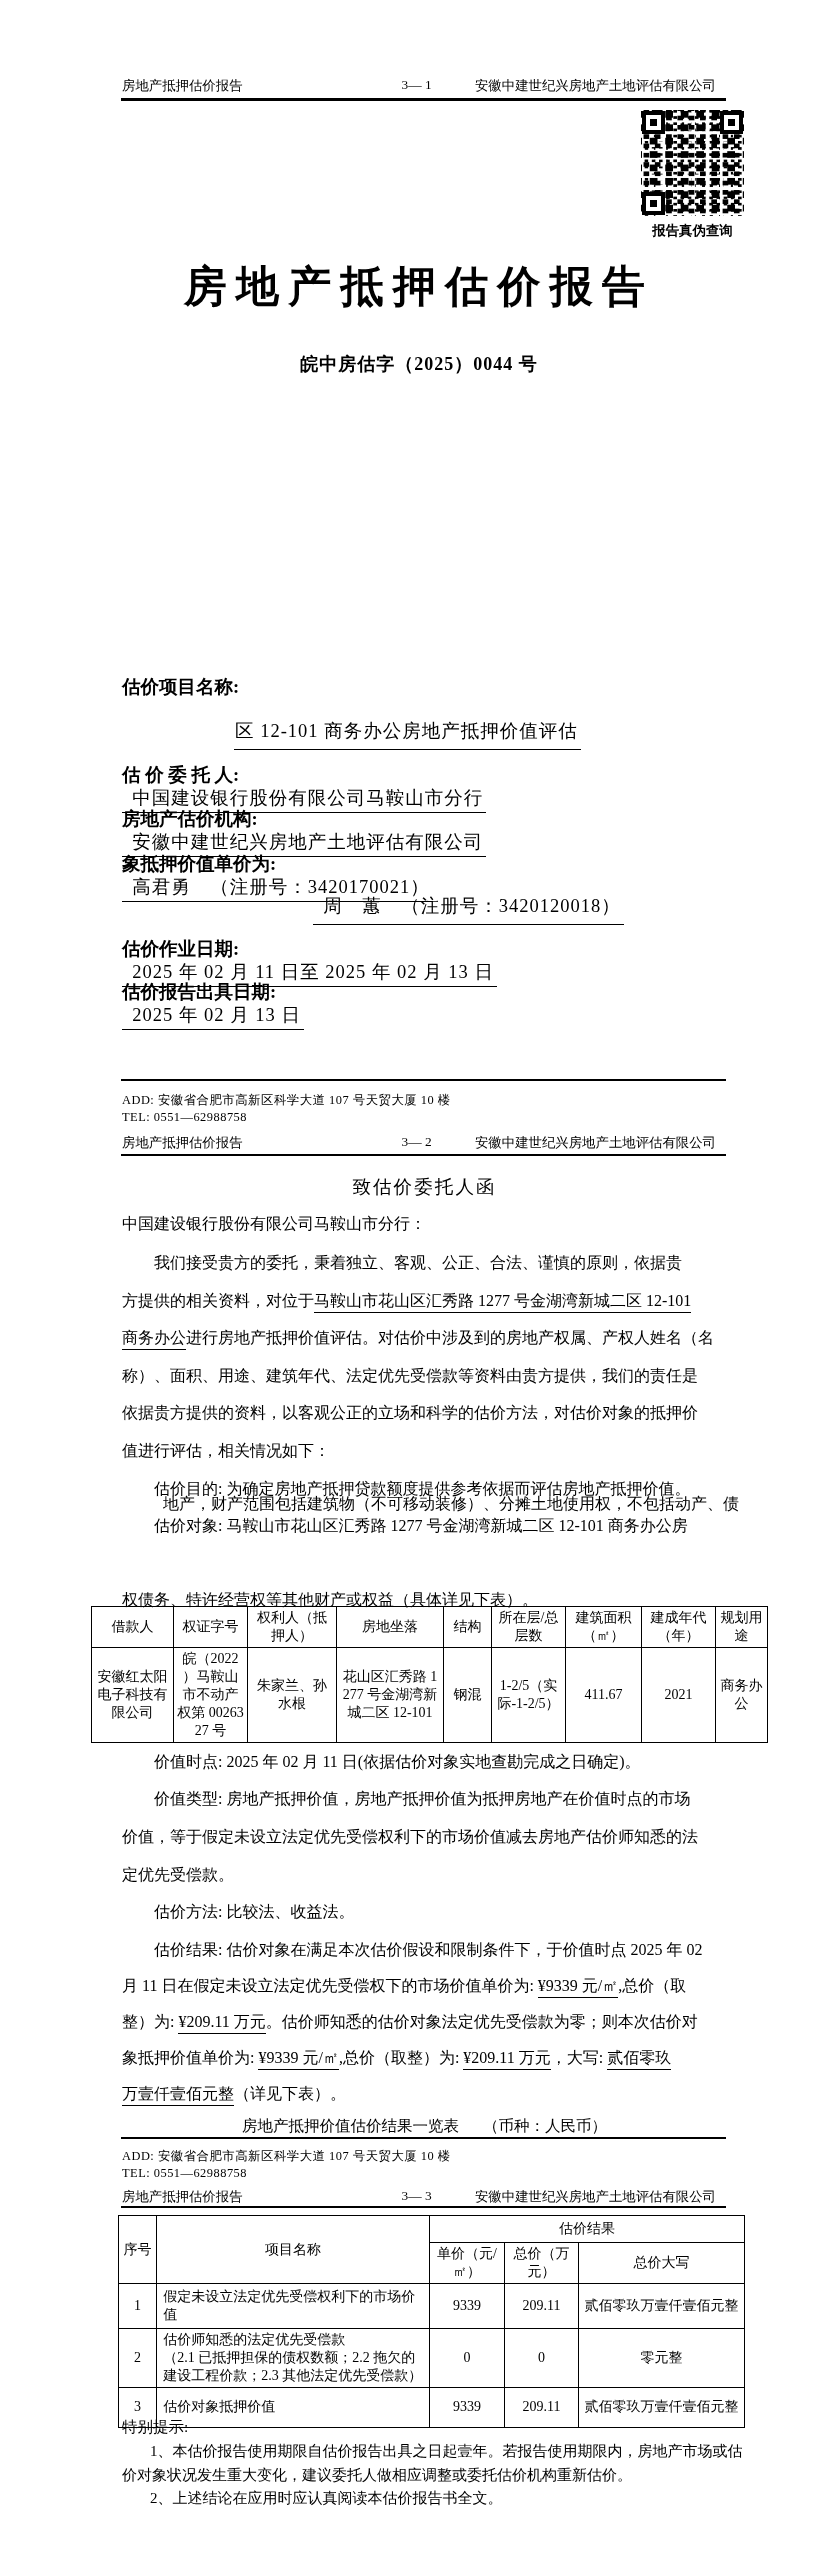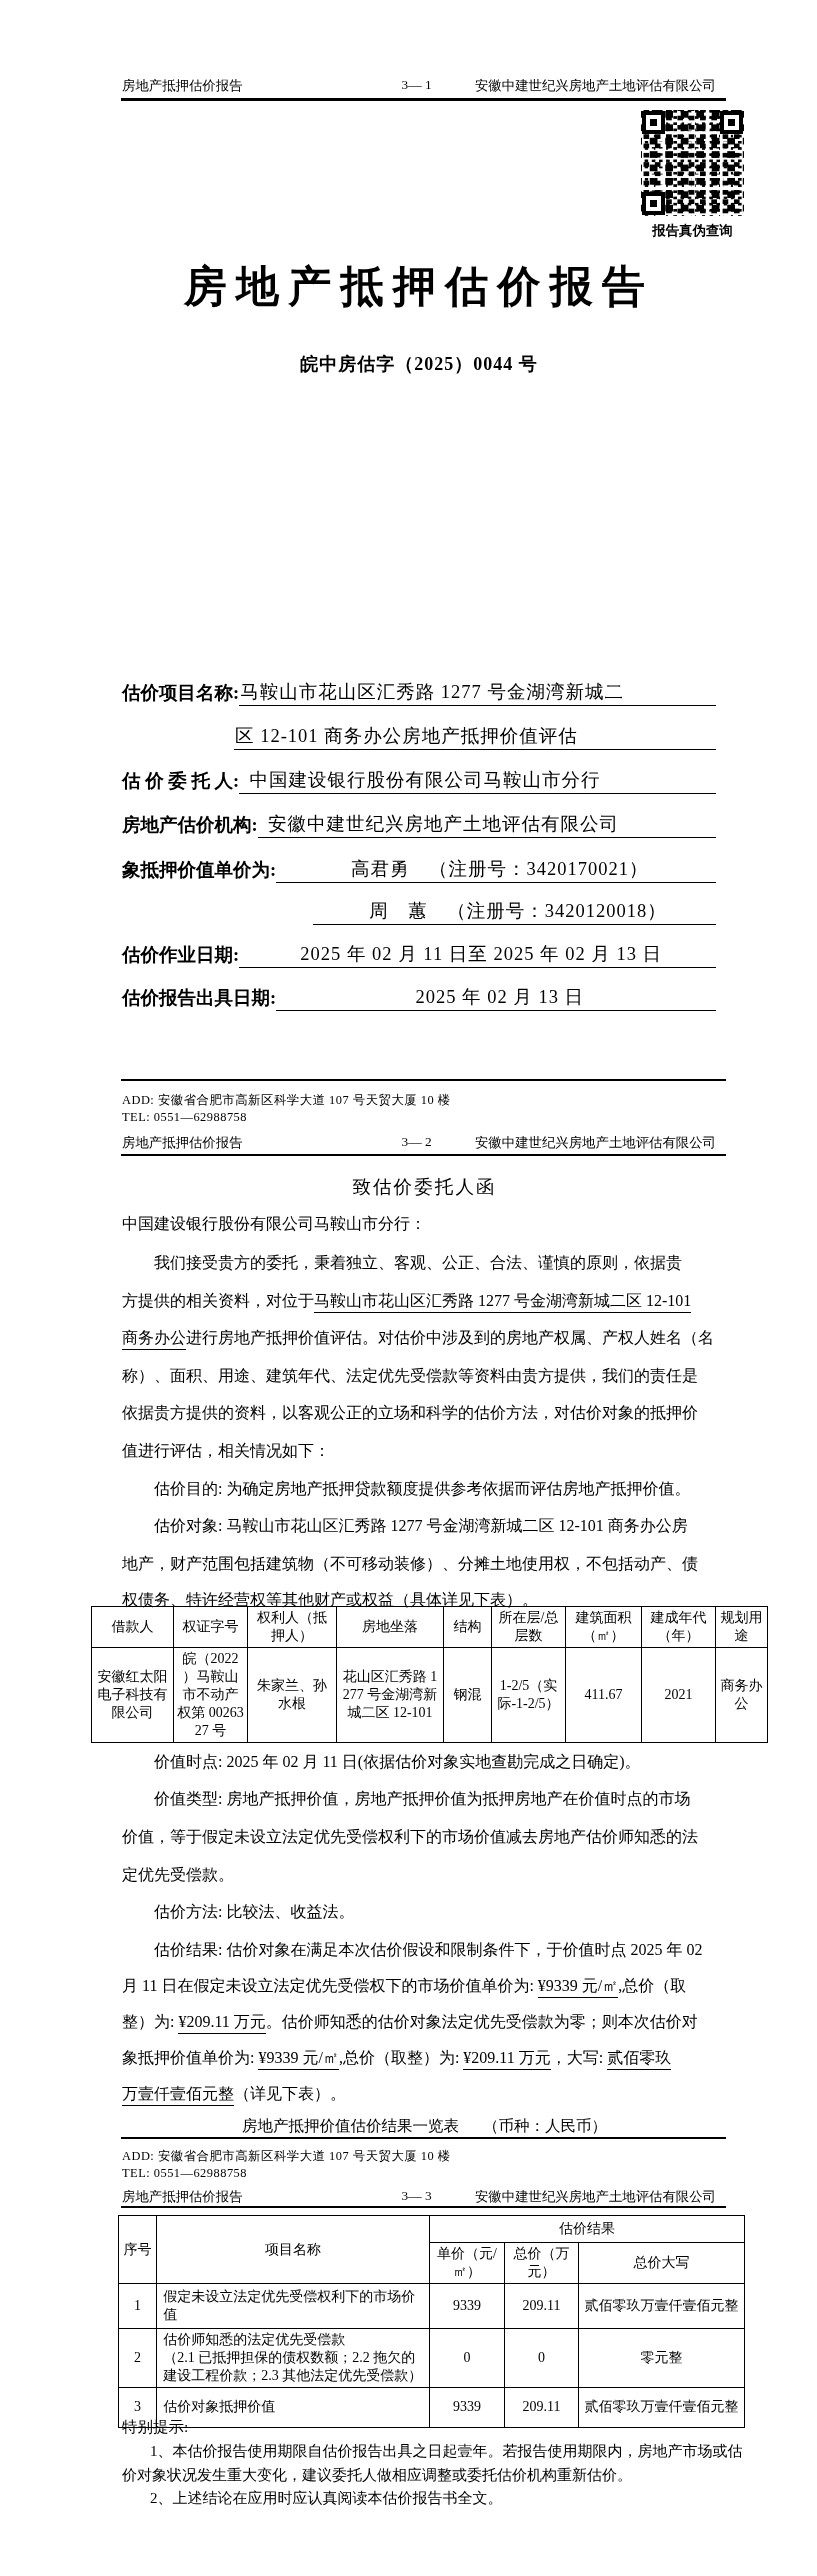--- a/index.html
+++ b/index.html
@@ -10,21 +10,21 @@
   .pghead{position:absolute;left:122px;width:594px;display:flex;
           justify-content:space-between;align-items:baseline;font-size:13.4px;}
   .pghead .mid{position:absolute;left:50%;transform:translateX(-58%);}
   .pgfoot{position:absolute;left:122px;font-size:12.4px;letter-spacing:0.5px;}
   
   .cover-title{position:absolute;left:122px;width:594px;text-align:center;
                font-size:43px;font-weight:bold;letter-spacing:9.3px;}
   .cover-sub{position:absolute;left:122px;width:594px;text-align:center;
              font-size:18px;font-weight:bold;letter-spacing:1px;}
   .crow{position:absolute;left:122px;width:594px;height:29px;display:flex;
-        align-items:flex-end;font-size:18.5px;line-height:1.15;}
+        align-items:flex-start;font-size:18.5px;line-height:1.15;flex-direction:column;}
   .clabel{font-weight:bold;white-space:pre;flex:none;padding-bottom:2.1px;}
   .cval{flex:1;border-bottom:1.5px solid #000;padding:0 3.1px 2.1px 10.3px;
         letter-spacing:1px;white-space:nowrap;overflow:visible;}
   .cval.center{text-align:center;}
   .cval.tight{padding-left:1px;}
   
   .ln{position:absolute;left:122px;width:605px;font-size:16px;line-height:1.3;
       white-space:nowrap;}
   .ind{padding-left:32px;}
   .b{font-weight:normal;}
@@ -67,21 +67,20 @@
   <span class="qf tr"></span>
   <span class="qf bl"></span>
 </div>
 <div class="qr-cap">报告真伪查询</div>
 
 <div class="cover-title" style="top:258px;">房地产抵押估价报告</div>
 <div class="cover-sub" style="top:352px;">皖中房估字（2025）0044 号</div>
 
 <div class="crow" style="top:677px;">
   <span class="clabel">估价项目名称:</span>
-  <span class="cval tight">马鞍山市花山区汇秀路 1277 号金湖湾新城二</span>
 </div>
 <div class="crow" style="top:721px;padding-left:112px;width:482px;">
   <span class="cval tight">区 12-101 商务办公房地产抵押价值评估</span>
 </div>
 <div class="crow" style="top:765px;">
   <span class="clabel">估 价 委 托 人:</span>
   <span class="cval">中国建设银行股份有限公司马鞍山市分行</span>
 </div>
 <div class="crow" style="top:809px;">
   <span class="clabel">房地产估价机构:</span>
@@ -119,21 +118,21 @@
 
 <div class="ln ind" style="top:1253px;">我们接受贵方的委托，秉着独立、客观、公正、合法、谨慎的原则，依据贵</div>
 <div class="ln" style="top:1291px;"><span>方提供的相关资料，对位于</span><span class="u b">马鞍山市花山区汇秀路 1277 号金湖湾新城二区 12-101</span></div>
 <div class="ln" style="top:1328px;"><span class="u b">商务办公</span><span>进行房地产抵押价值评估。对估价中涉及到的房地产权属、产权人姓名（名</span></div>
 <div class="ln" style="top:1366px;">称）、面积、用途、建筑年代、法定优先受偿款等资料由贵方提供，我们的责任是</div>
 <div class="ln" style="top:1403px;">依据贵方提供的资料，以客观公正的立场和科学的估价方法，对估价对象的抵押价</div>
 <div class="ln" style="top:1441px;">值进行评估，相关情况如下：</div>
 
 <div class="ln ind" style="top:1479px;"><span class="b">估价目的:</span> <span>为确定房地产抵押贷款额度提供参考依据而评估房地产抵押价值。</span></div>
 <div class="ln ind" style="top:1516px;"><span class="b">估价对象:</span> <span>马鞍山市花山区汇秀路 1277 号金湖湾新城二区 12-101 商务办公房</span></div>
-<div class="ln" style="top:1554px;">地产，财产范围包括建筑物（不可移动装修）、分摊土地使用权，不包括动产、债</div>
+<div class="ln" style="top:1494px;margin-left:41px;">地产，财产范围包括建筑物（不可移动装修）、分摊土地使用权，不包括动产、债</div>
 <div class="ln" style="top:1590px;">权债务、特许经营权等其他财产或权益（具体详见下表）。</div>
 
 <table style="left:91px;top:1606px;width:677px;">
   <colgroup>
       <col style="width:82px">
       <col style="width:74px">
       <col style="width:89px">
       <col style="width:107px">
       <col style="width:48px">
       <col style="width:74px">

